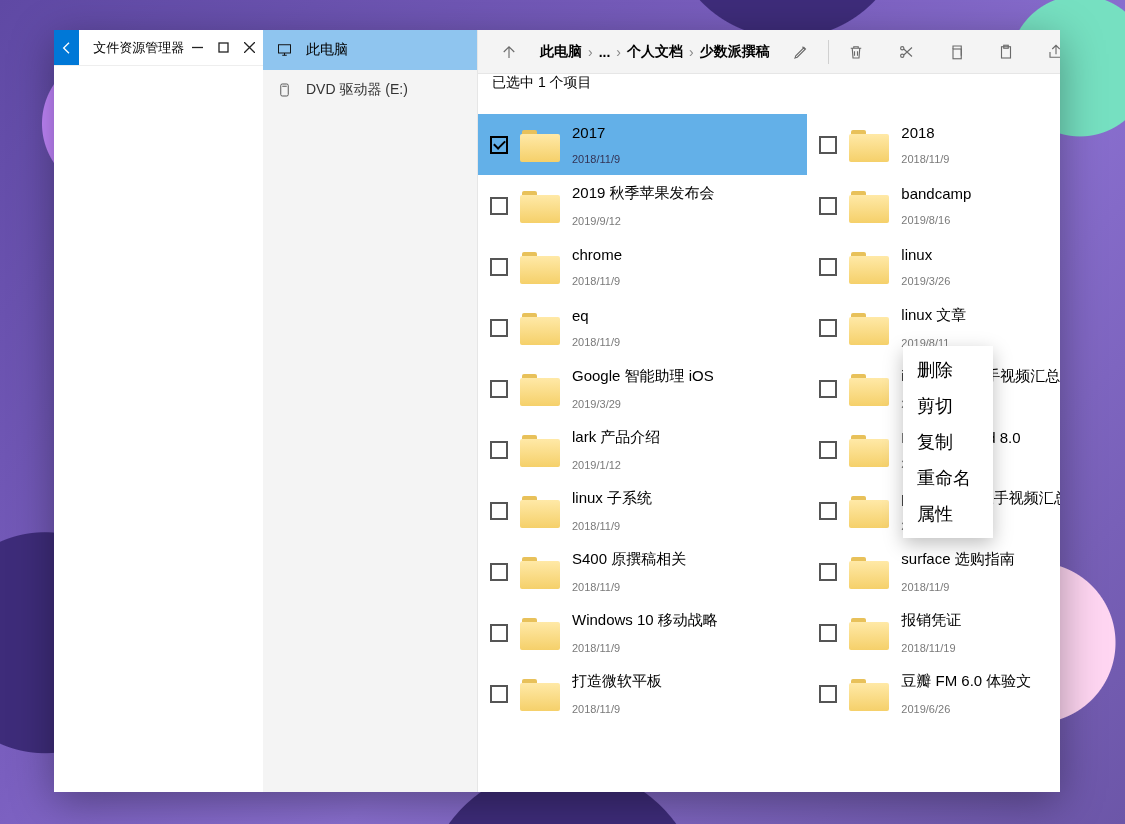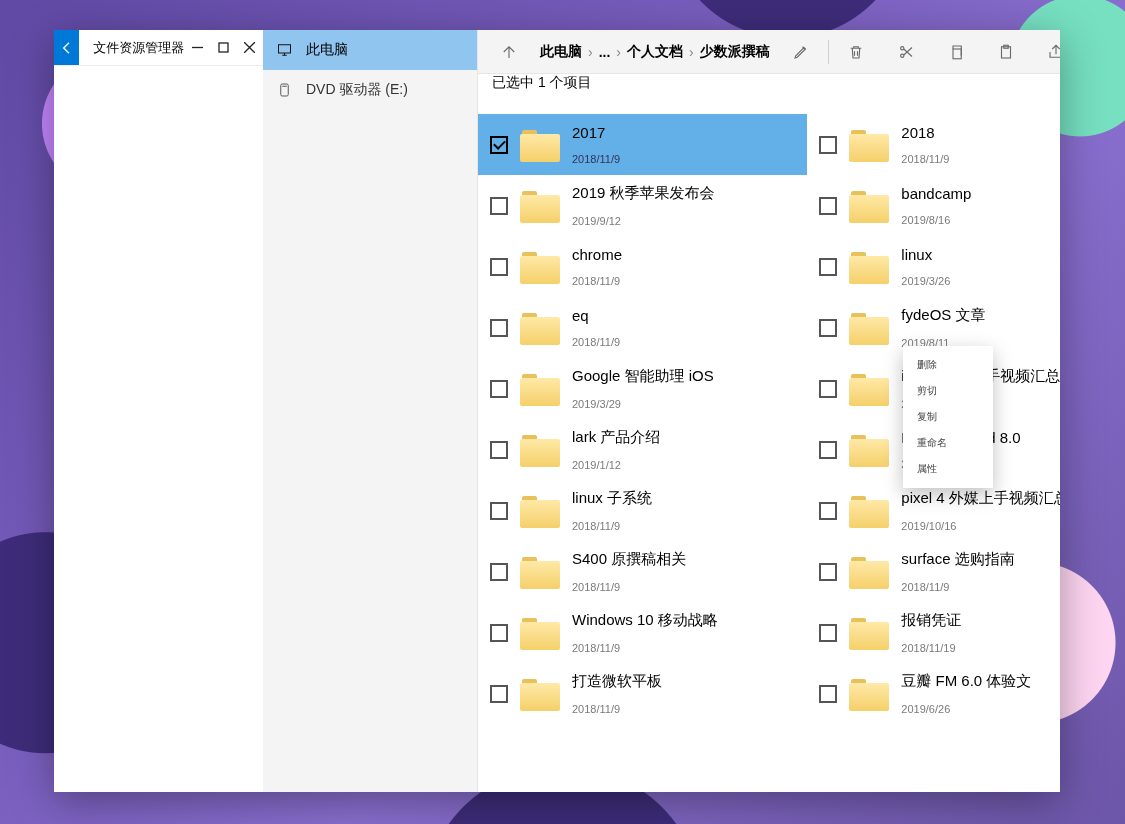--- a/index.html
+++ b/index.html
@@ -70,21 +70,21 @@
 .meta .name{font-size:15px;color:#000;white-space:nowrap;overflow:hidden;text-overflow:ellipsis}
 .meta .date{font-size:11px;color:#7a7a7a}
 .item.selected .meta .date{color:#335}
 
 
 .ctxmenu{
  position:absolute; left:425px; top:232px; width:90px;
  background:#fff; box-shadow:0 6px 18px rgba(0,0,0,.25);
  padding:6px 0;
 }
-.ctxmenu div{padding:6px 14px;font-size:10px;color:#404040}
+.ctxmenu div{padding:6px 14px;font-size:18px;color:#000000}
 </style>
 </head>
 <body>
 
 <div class="wallpaper"></div>
 
 <div class="window">
 
  <div class="titlebar">
    <div class="title-back">
@@ -302,21 +302,21 @@
                 <div class="foldericon"></div>
                 <div class="meta">
                   <div class="name">linux</div>
                   <div class="date">2019/3/26</div>
                 </div>
               </div>
               <div class="item">
                 <div class="chk"></div>
                 <div class="foldericon"></div>
                 <div class="meta">
-                  <div class="name">fydeOS 文章</div>
+                  <div class="name">linux 文章</div>
                   <div class="date">2019/8/11</div>
                 </div>
               </div>
               <div class="item">
                 <div class="chk"></div>
                 <div class="foldericon"></div>
                 <div class="meta">
                   <div class="name">iphone 11 上手视频汇总</div>
                   <div class="date">2019/9/11</div>
                 </div>

